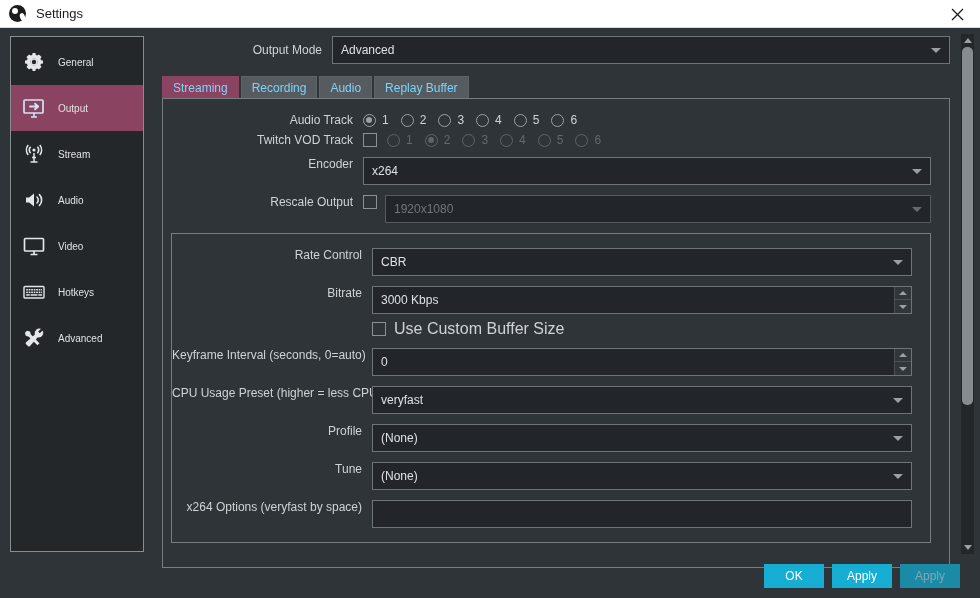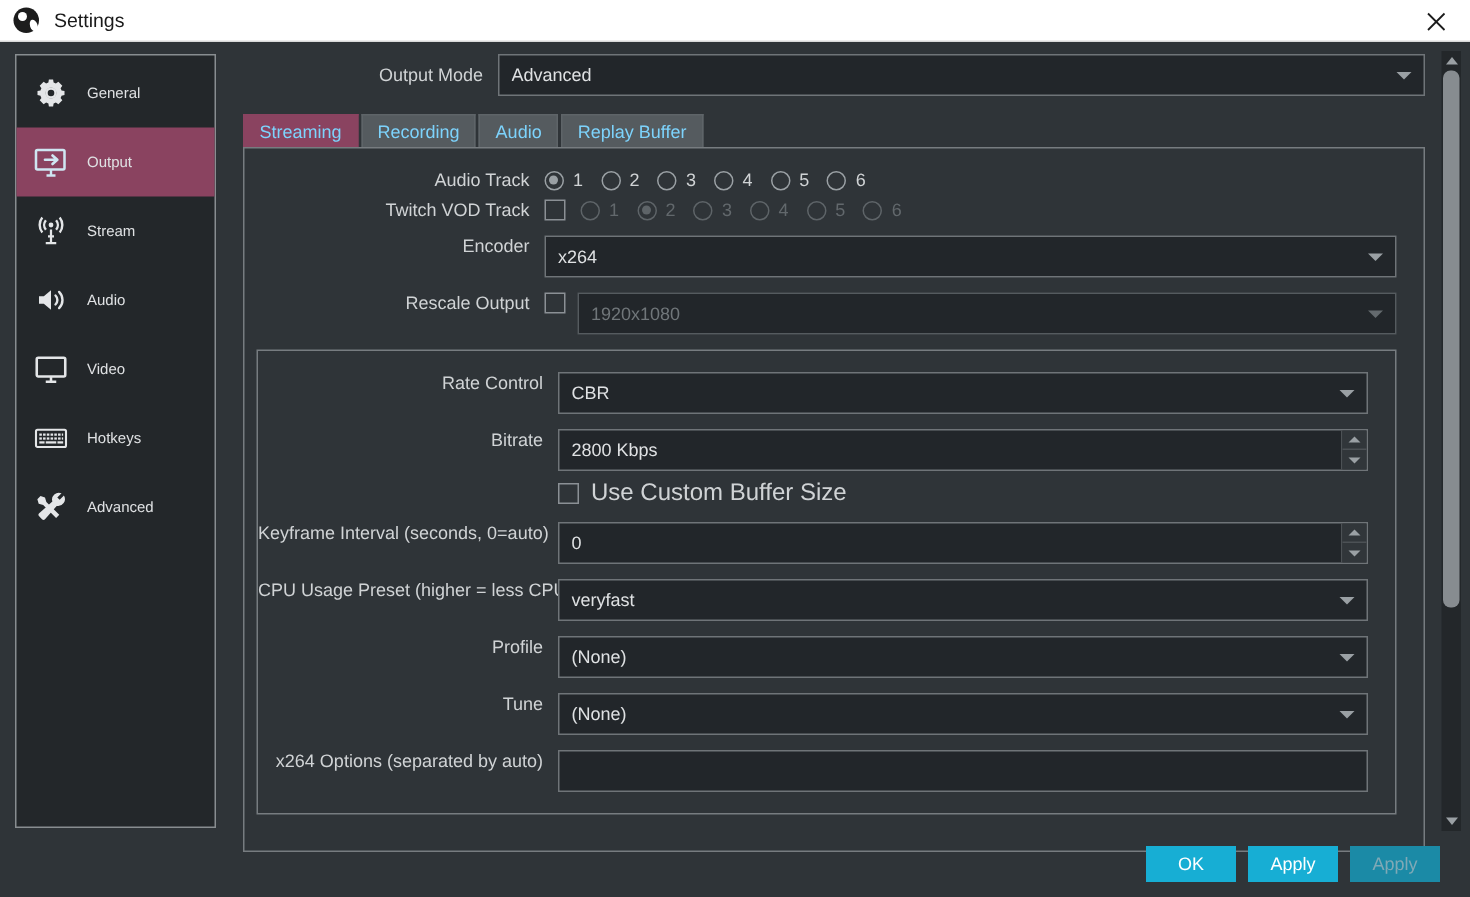--- a/index.html
+++ b/index.html
@@ -613,21 +613,21 @@
           <div class="flabel">Rate Control</div>
           <div class="combo">
             <span class="val">CBR</span>
             <span class="arrow"></span>
           </div>
         </div>
 
         <div class="row tight">
           <div class="flabel">Bitrate</div>
           <div class="spin">
-            <span class="val">2800 Kbps</span>
+            <span class="val">3000 Kbps</span>
             <span class="spin-btns">
               <span class="spin-up">
                   <span class="tri-up"></span>
                 </span>
               <span class="spin-dn">
                   <span class="tri-dn"></span>
                 </span>
             </span>
           </div>
         </div>
@@ -673,21 +673,21 @@
 
         <div class="row">
           <div class="flabel">Tune</div>
           <div class="combo">
             <span class="val">(None)</span>
             <span class="arrow"></span>
           </div>
         </div>
 
         <div class="row" style="margin-bottom:0;">
-          <div class="flabel">x264 Options (separated by auto)</div>
+          <div class="flabel">x264 Options (veryfast by space)</div>
           <input class="textinput" type="text" value="" style="">
         </div>
 
       </div>
     </div>
 
     <div class="scrollbar">
       <div class="sb-arrow">
           <span class="sb-tri-up"></span>
         </div>

